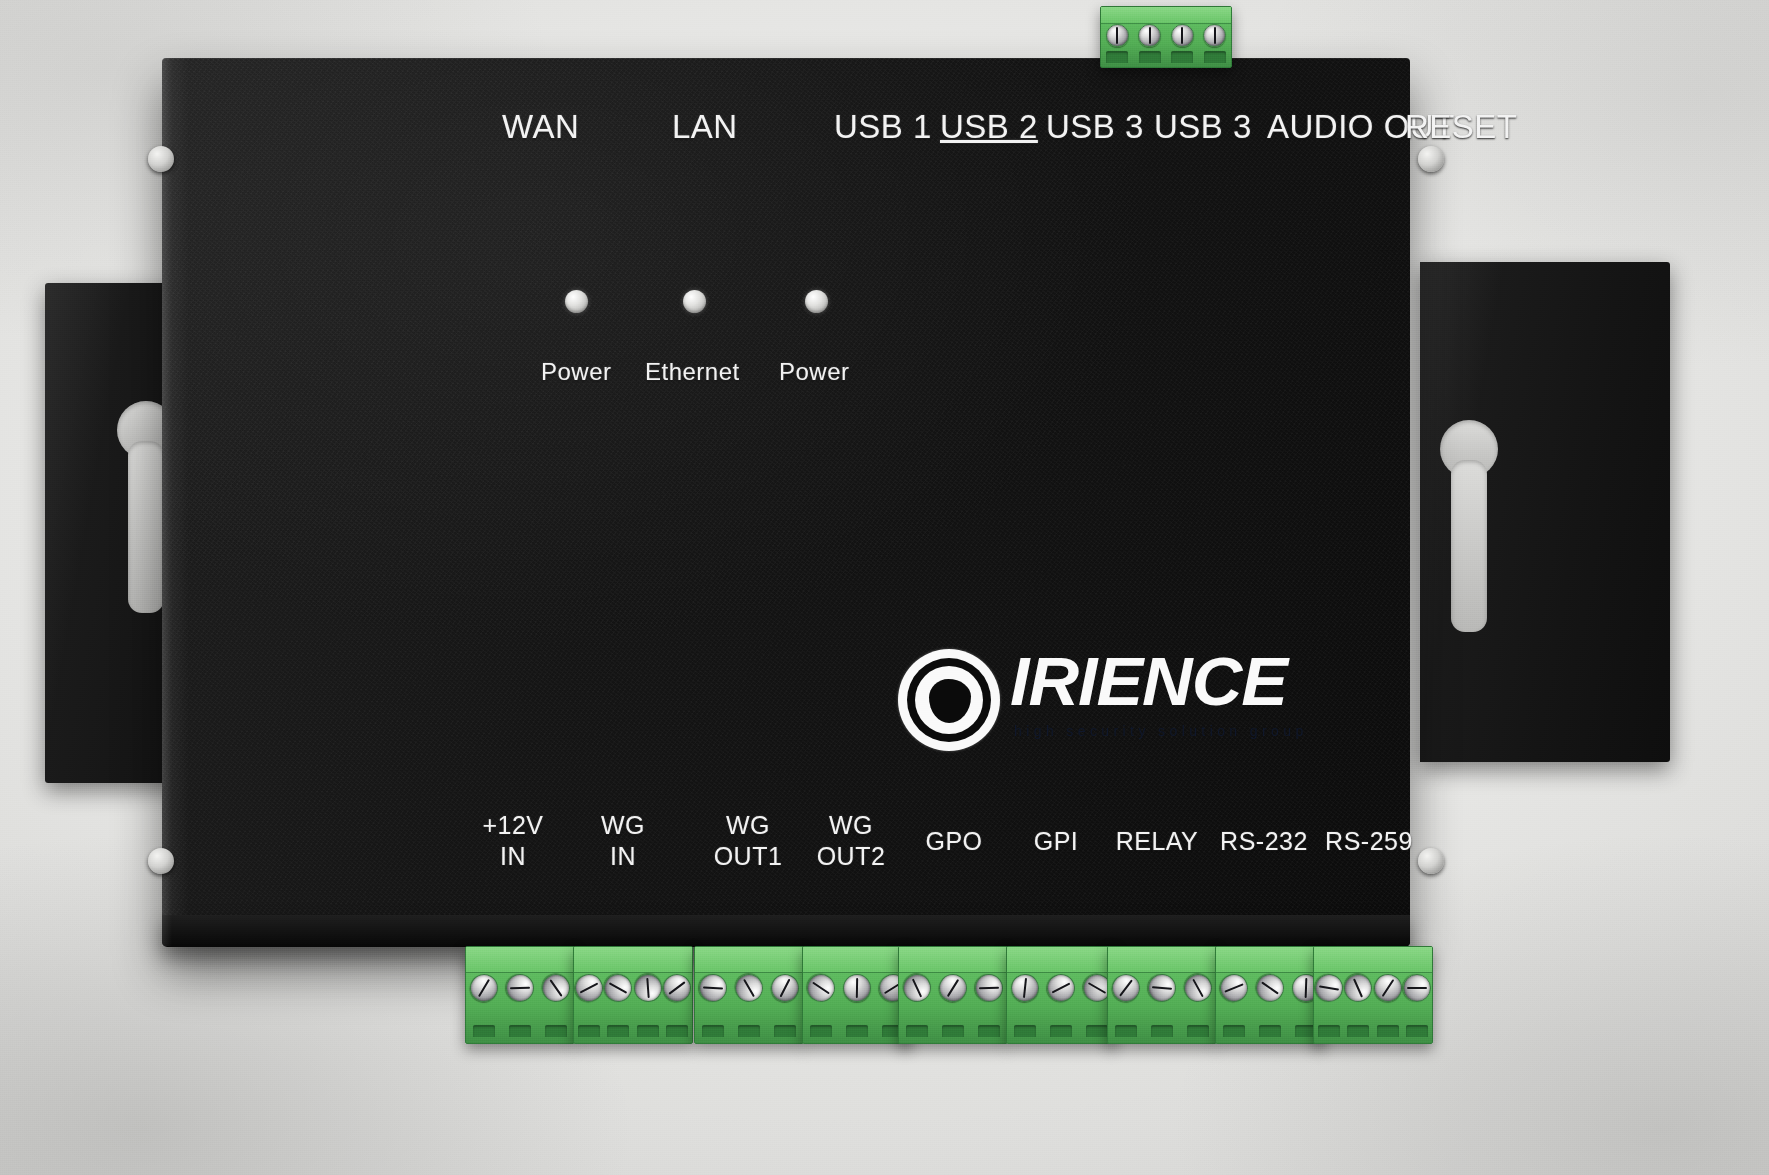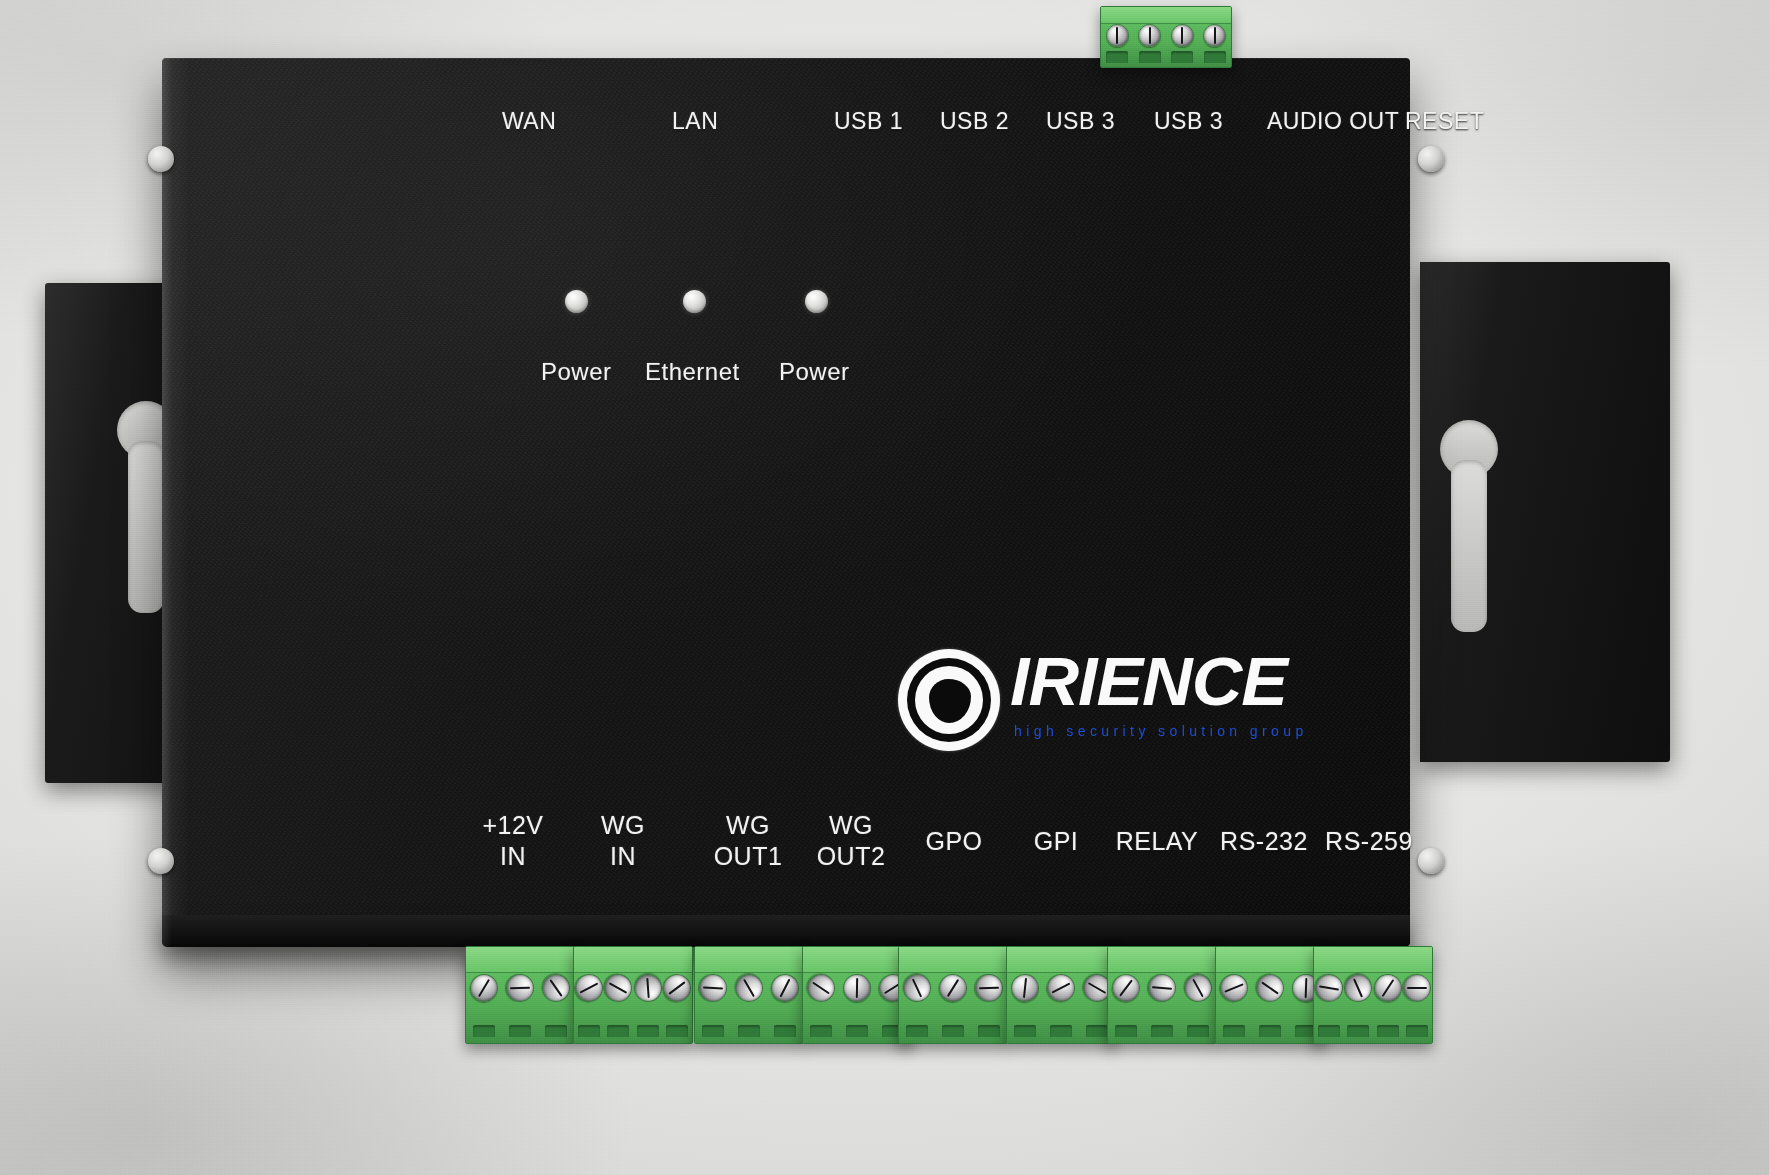--- a/index.html
+++ b/index.html
@@ -99,21 +99,21 @@
   .label{
     position:absolute;
     color:#f3f3f3;
     font-family:"Liberation Sans", sans-serif;
     font-weight:400;
     letter-spacing:.5px;
     white-space:nowrap;
     text-shadow:0 0 2px rgba(255,255,255,.28), 0 1px 2px rgba(0,0,0,.9);
     user-select:none;
   }
-  .label-top{ font-size:23px; top:108px; }
+  .label-top{ font-size:33px; top:108px; }
   .label-led{ font-size:24px; top:358px; }
   .label-bottom{ font-size:25px; text-align:center; line-height:1.22; }
 
   
   .led{
     position:absolute;width:23px;height:23px;border-radius:50%;
     background:radial-gradient(circle at 36% 30%, #ffffff 0%, #e2e2e0 38%, #bdbdbb 70%, #8e8e8c 100%);
     box-shadow:0 0 5px rgba(255,255,255,.22), inset 0 -2px 3px rgba(0,0,0,.25);
   }
 
@@ -144,21 +144,21 @@
     font-weight:bold;font-style:italic;
     font-size:68px;line-height:68px;letter-spacing:-1px;
     color:#fafafa;
     transform:scaleX(1.03);
     transform-origin:left center;
   }
   #logo-tag{
     position:absolute;left:116px;top:78px;
     font-family:"Liberation Sans", sans-serif;
     font-size:14px;letter-spacing:4.4px;
-    color:#1d4ed8;
+    color:#0f172a;
     white-space:nowrap;
   }
 
   
   .term{
     position:absolute;
     background:linear-gradient(180deg,#7fd07b 0%,#5fbc60 26%,#53ad55 62%,#3f8f45 100%);
     border:1px solid #2f7a38;
     border-radius:2px;
     box-shadow:0 6px 14px rgba(0,0,0,.4), inset 0 1px 0 rgba(255,255,255,.35);
@@ -220,21 +220,21 @@
     <div class="body-screw" style="left: 148px; top: 146px;"></div>
     <div class="body-screw" style="left: 148px; top: 848px;"></div>
     <div class="body-screw" style="left: 1418px; top: 146px;"></div>
     <div class="body-screw" style="left: 1418px; top: 848px;"></div>
   </div>
 
 <div id="top-labels">
     <div class="label label-top" style="left: 502px;">WAN</div>
     <div class="label label-top" style="left: 672px;">LAN</div>
     <div class="label label-top" style="left: 834px;">USB 1</div>
-    <div class="label label-top" style="left: 940px;">USB 2</div>
+    <div class="label label-top" style="left: 940px; text-decoration: underline;">USB 2</div>
     <div class="label label-top" style="left: 1046px;">USB 3</div>
     <div class="label label-top" style="left: 1154px;">USB 3</div>
     <div class="label label-top" style="left: 1267px; text-align: right;">AUDIO OUT</div>
     <div class="label label-top" style="left: 1405px;">RESET</div>
   </div>
 
 <div id="led-row">
     <div class="led" style="left: 565px; top: 290px;"></div>
     <div class="label label-led" style="left: 541px;">Power</div>
     <div class="led" style="left: 683px; top: 290px;"></div>

